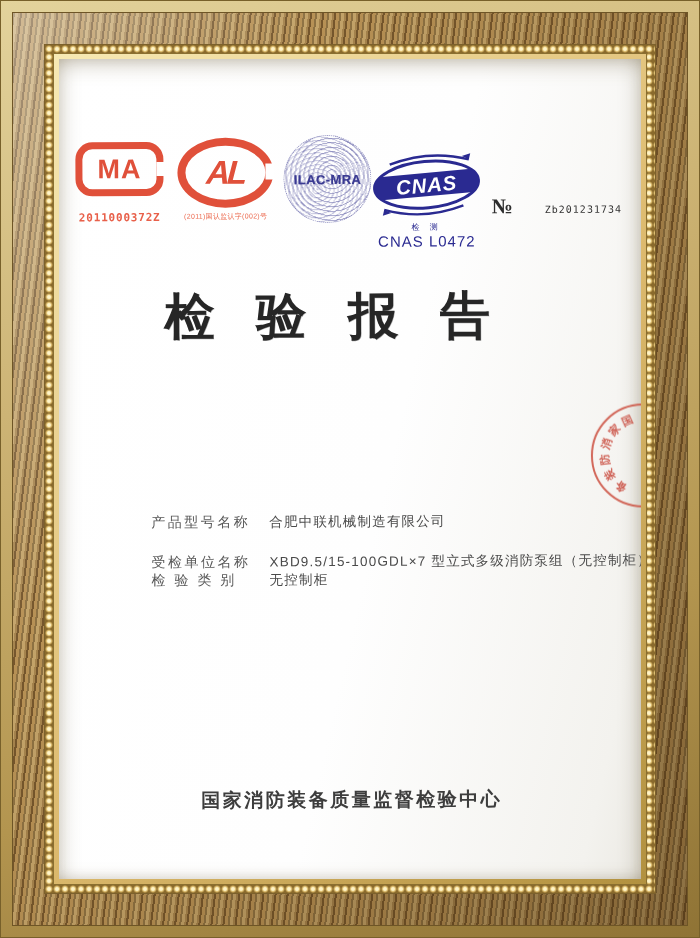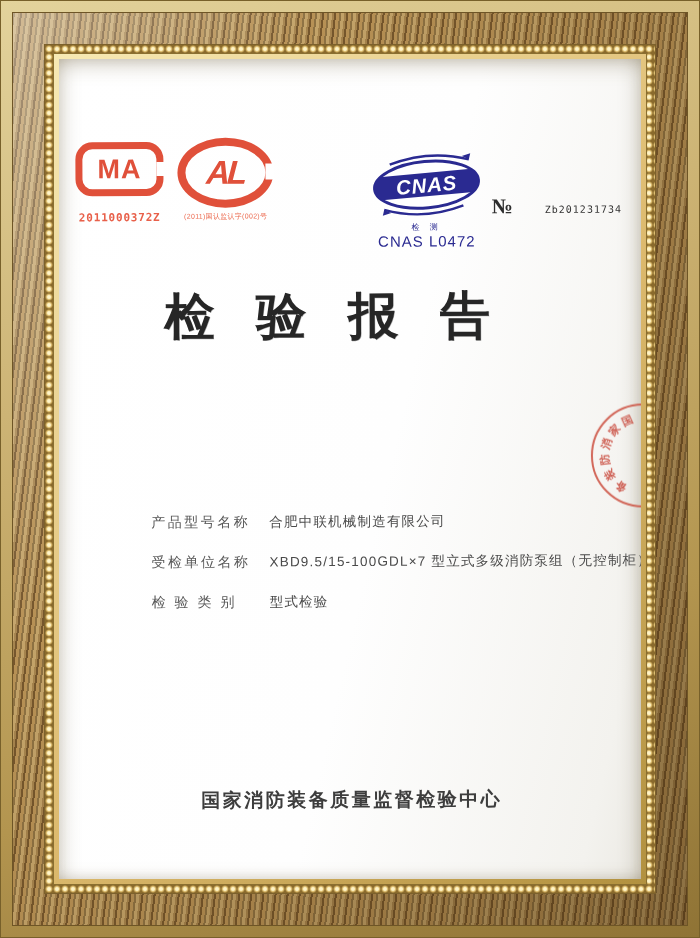--- a/index.html
+++ b/index.html
@@ -84,21 +84,21 @@
            font-size:50px; font-weight:bold; color:#262626; letter-spacing:14px;
            text-shadow:.5px .5px 0 rgba(0,0,0,.35); }
 
   
   .seal { position:absolute; left:532px; top:346px; width:104px; height:104px;
           border:2.5px solid #cc4f3f; border-radius:50%; opacity:.85; filter:blur(.3px); }
   .seal span { position:absolute; left:50%; top:50%; color:#c8473a; font-size:11px; font-weight:bold; }
 
   
   .field-row { position:absolute; left:92px; display:flex; color:#4c4c4c; }
-  .row1 { top:454px; } .row2 { top:494px; } .row3 { top:534px; }
+  .row1 { top:454px; } .row2 { top:494px; } .row3 { top:512px; }
   .f-label { width:118px; font-size:14px; letter-spacing:2.5px; color:#585858; white-space:nowrap; }
   .f-value { font-size:13.5px; letter-spacing:1.2px; color:#4a4a4a; white-space:nowrap; }
 
   
   .issuer { position:absolute; left:0; right:0; top:728px; text-align:center;
             font-size:19px; font-weight:600; color:#3d3d3d; letter-spacing:2.5px; }
 </style>
 </head>
 <body>
 
@@ -118,20 +118,25 @@
       </div>
 
       <div class="logo-block al">
         <div class="al-shape">
           <div class="al-gap"></div>
           <span class="al-text">AL</span>
         </div>
         <div class="al-num">(2011)国认监认字(002)号</div>
       </div>
 
+      <div class="logo-block ilac">
+        <div class="ilac-shape">
+          <span class="ilac-text">ILAC-MRA</span>
+        </div>
+      </div>
 
       <div class="logo-block cnas">
         <svg width="116" height="64" viewBox="0 0 120 66">
           <defs>
                     <clipPath id="cnasClip">
                       <ellipse cx="60" cy="33" rx="54" ry="24"></ellipse>
                     </clipPath>
                   </defs>
           <g transform="rotate(-5 60 33)">
             <ellipse cx="60" cy="33" rx="54" ry="24" fill="#ffffff" stroke="#2a2a91" stroke-width="3"></ellipse>
@@ -166,21 +171,21 @@
       <div class="field-row row1">
         <span class="f-label">产品型号名称</span>
         <span class="f-value">合肥中联机械制造有限公司</span>
       </div>
       <div class="field-row row2">
         <span class="f-label">受检单位名称</span>
         <span class="f-value">XBD9.5/15-100GDL×7 型立式多级消防泵组（无控制柜）</span>
       </div>
       <div class="field-row row3">
         <span class="f-label">检 验 类 别</span>
-        <span class="f-value">型式检验</span>
+        <span class="f-value">无控制柜</span>
       </div>
 
       <div class="issuer">国家消防装备质量监督检验中心</div>
 
      </div>
     </div>
    </div>
   </div>
  </div>
 </div>

